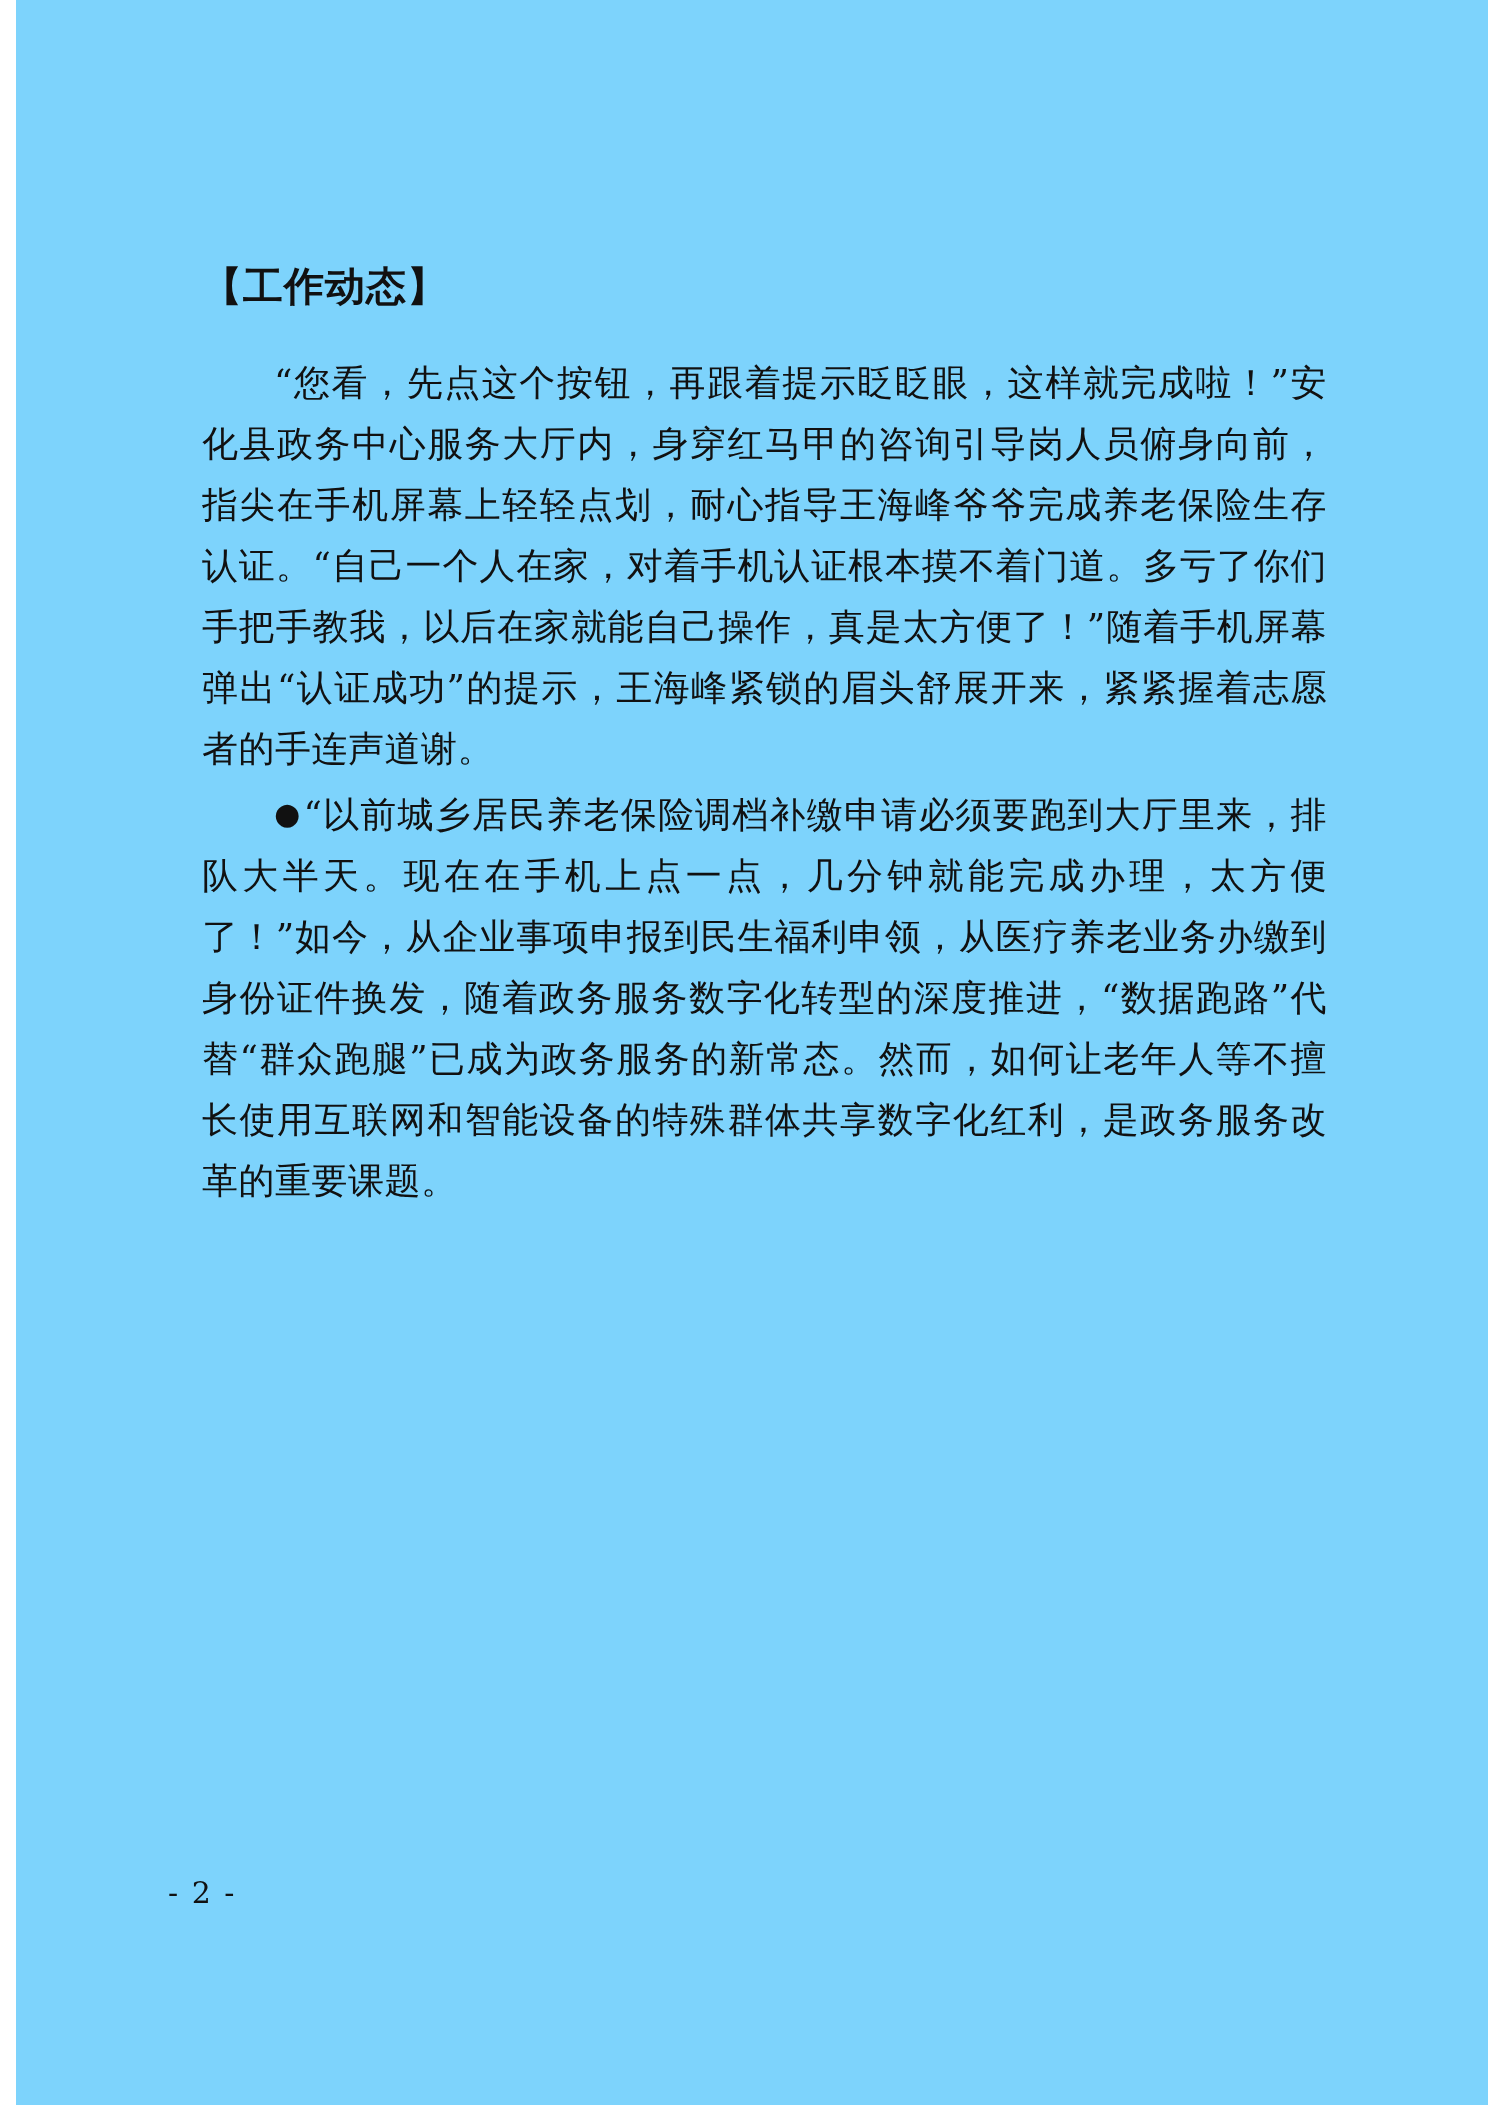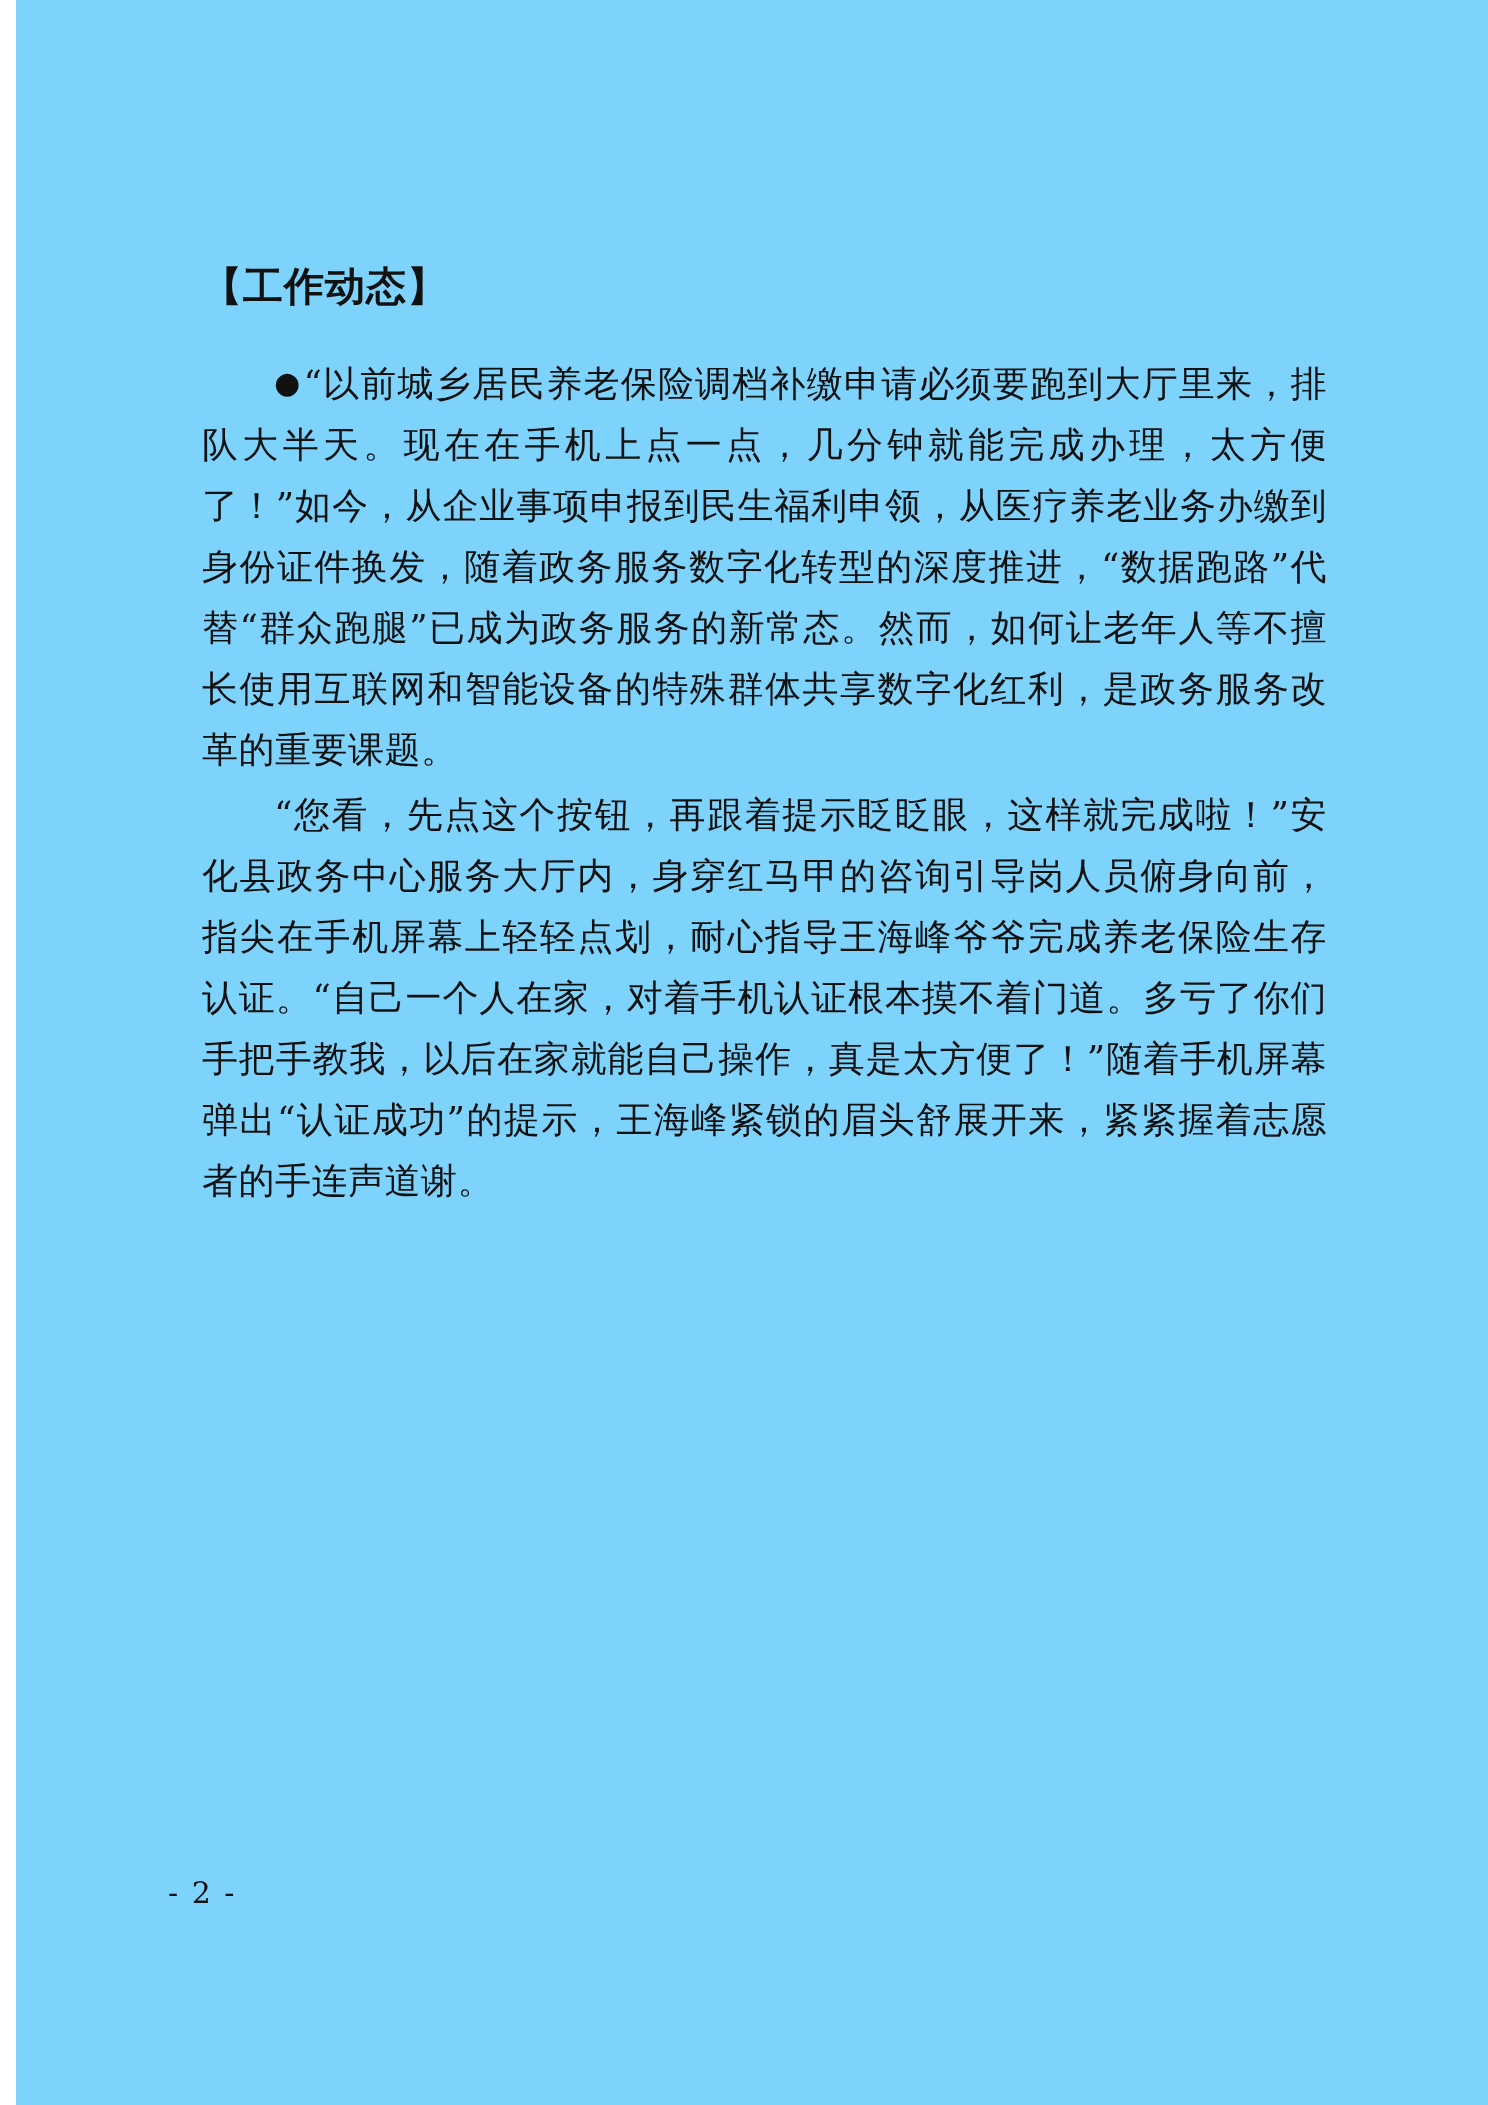--- a/index.html
+++ b/index.html
@@ -63,21 +63,21 @@
   }
 </style>
 </head>
 <body>
 
 <div class="page">
   <div class="content">
 
     <h1 class="section-title">【工作动态】</h1>
 
+    <p class="para"><span>“您看，先点这个按钮，再跟着提示眨眨眼，这样就完成啦！”安化县政务中心服务大厅内，身穿红马甲的咨询引导岗人员俯身向前，指尖在手机屏幕上轻轻点划，耐心指导王海峰爷爷完成养老保险生存认证。“自己一个人在家，对着手机认证根本摸不着门道。多亏了你们手把手教我，以后在家就能自己操作，真是太方便了！”随着手机屏幕弹出“认证成功”的提示，王海峰紧锁的眉头舒展开来，紧紧握着志愿者的手连声道谢。</span></p>
+
     <p class="para"><span class="bullet">●</span><span>“以前城乡居民养老保险调档补缴申请必须要跑到大厅里来，排队大半天。现在在手机上点一点，几分钟就能完成办理，太方便了！”如今，从企业事项申报到民生福利申领，从医疗养老业务办缴到身份证件换发，随着政务服务数字化转型的深度推进，“数据跑路”代替“群众跑腿”已成为政务服务的新常态。然而，如何让老年人等不擅长使用互联网和智能设备的特殊群体共享数字化红利，是政务服务改革的重要课题。</span></p>
-
-    <p class="para"><span>“您看，先点这个按钮，再跟着提示眨眨眼，这样就完成啦！”安化县政务中心服务大厅内，身穿红马甲的咨询引导岗人员俯身向前，指尖在手机屏幕上轻轻点划，耐心指导王海峰爷爷完成养老保险生存认证。“自己一个人在家，对着手机认证根本摸不着门道。多亏了你们手把手教我，以后在家就能自己操作，真是太方便了！”随着手机屏幕弹出“认证成功”的提示，王海峰紧锁的眉头舒展开来，紧紧握着志愿者的手连声道谢。</span></p>
 
 
   </div>
 
   <div class="footer">- 2 -</div>
 </div>
 
 </body></html>

